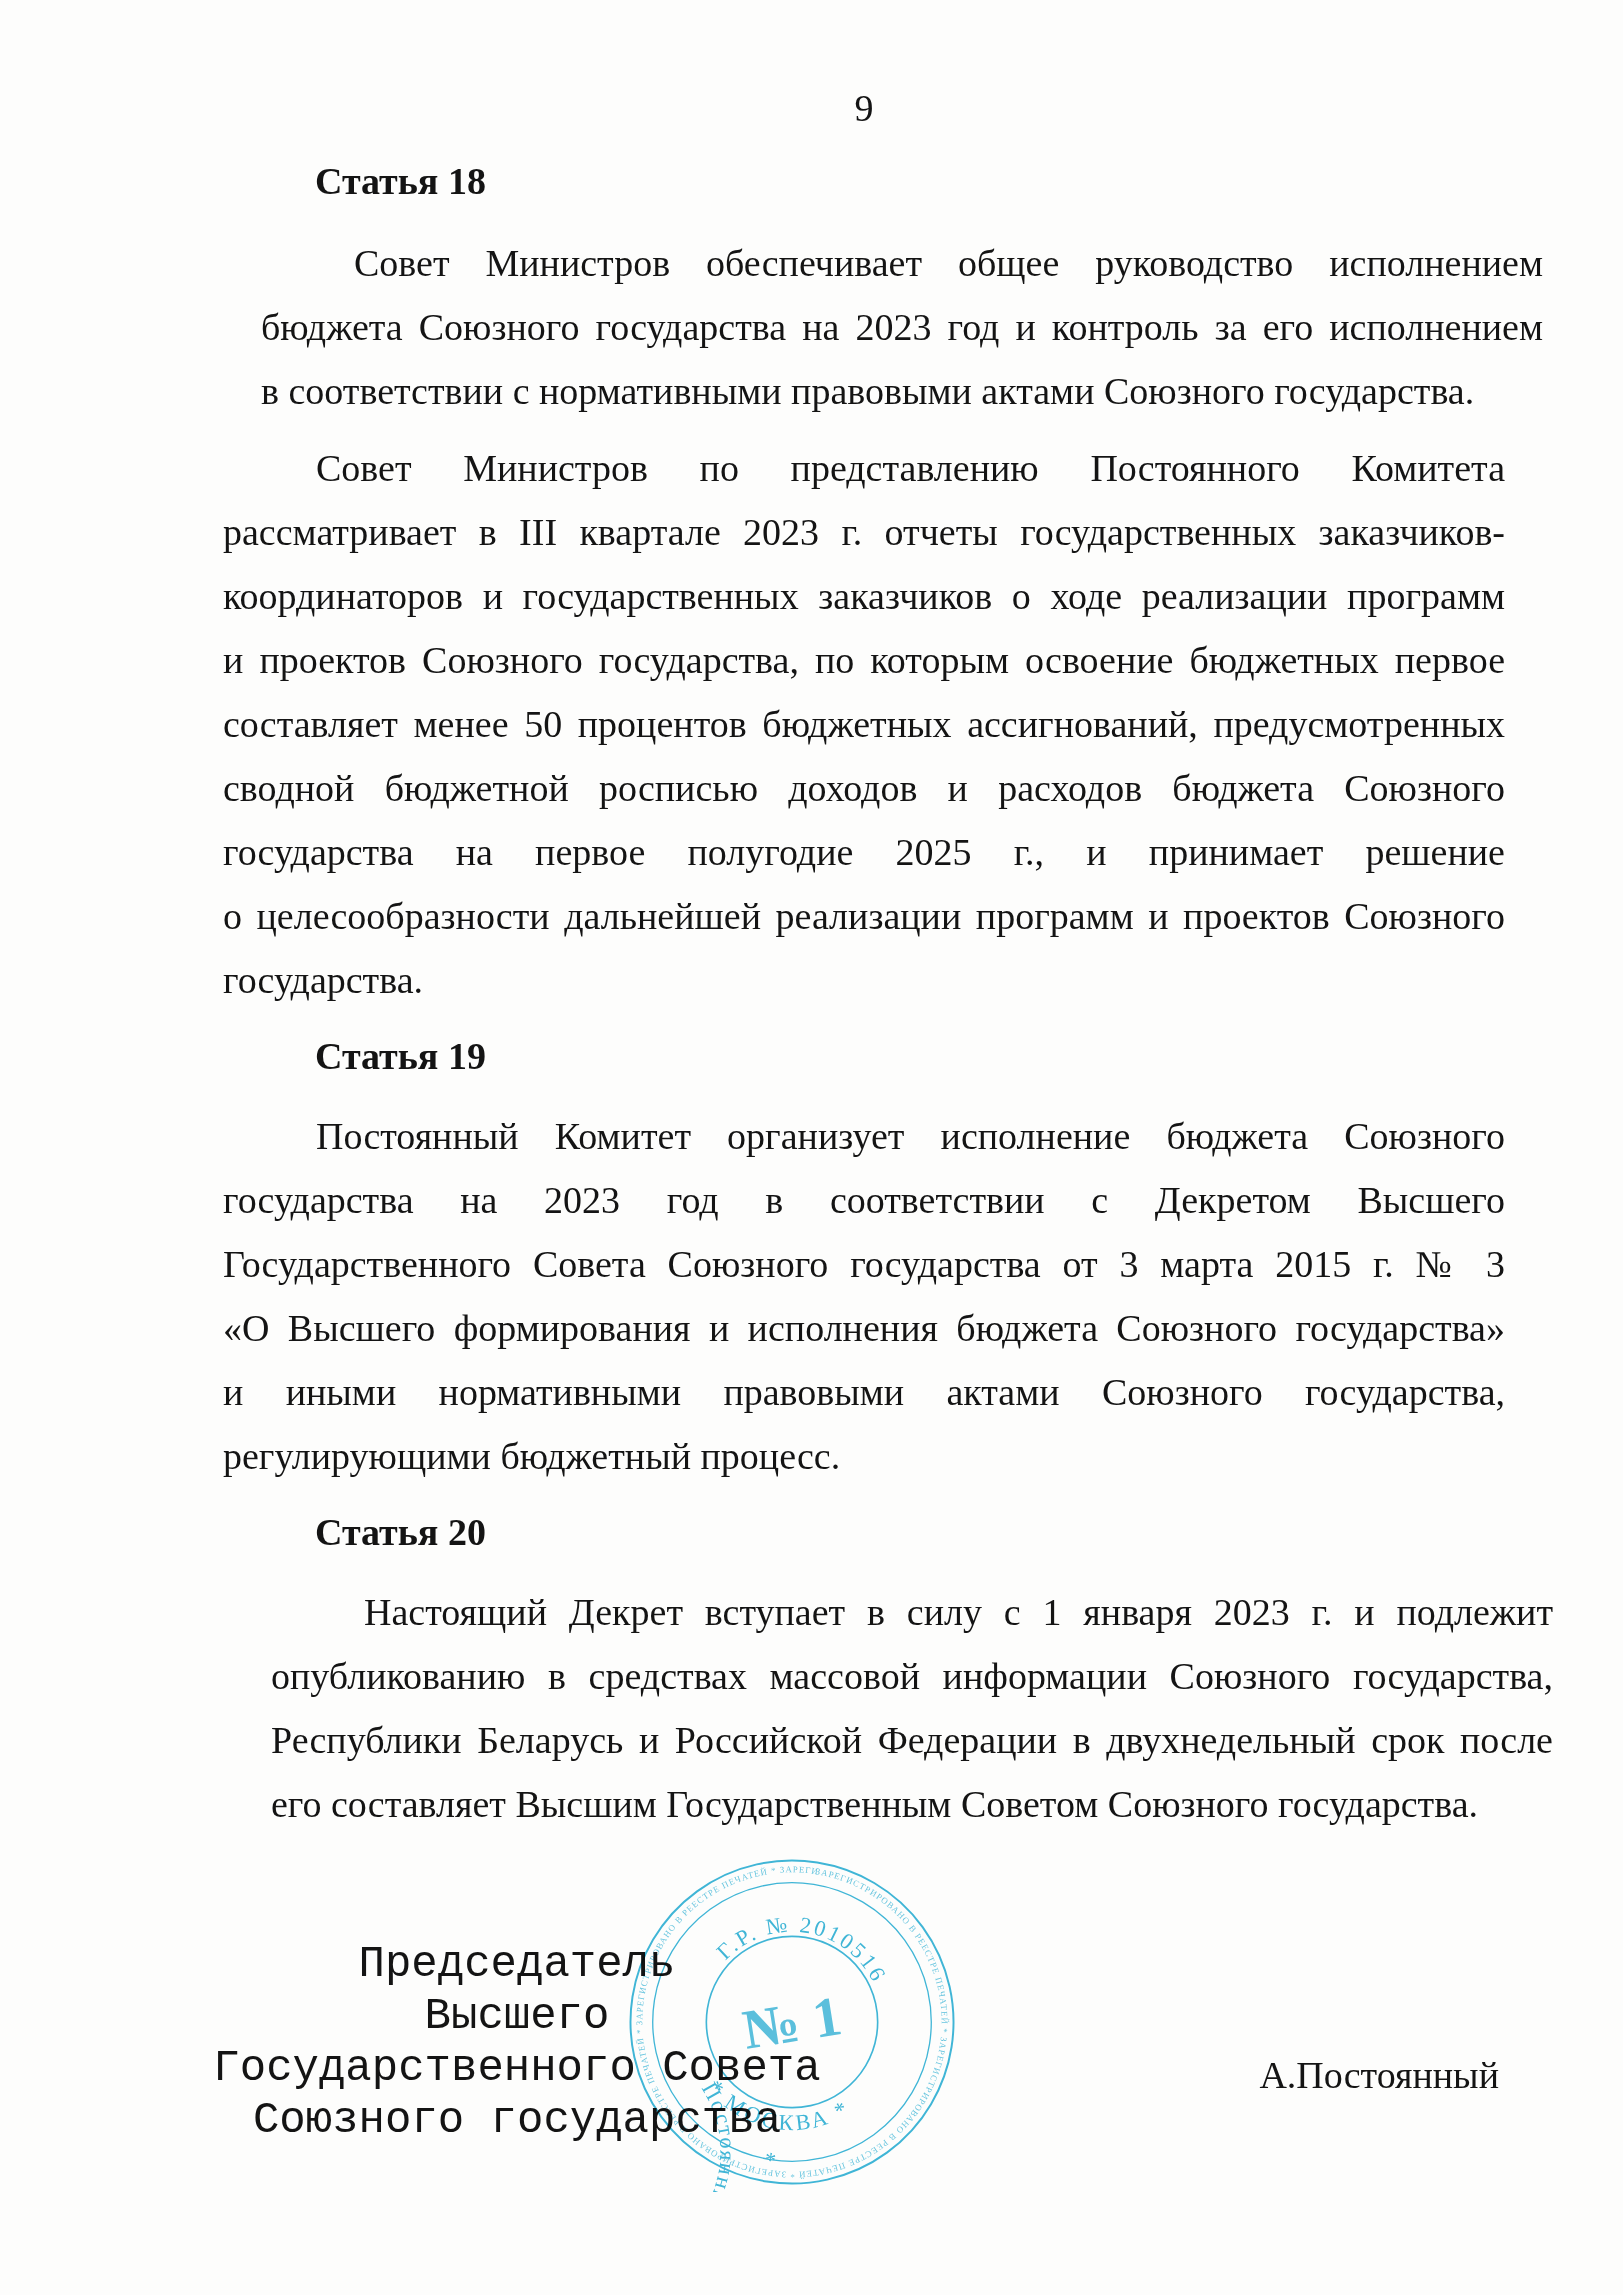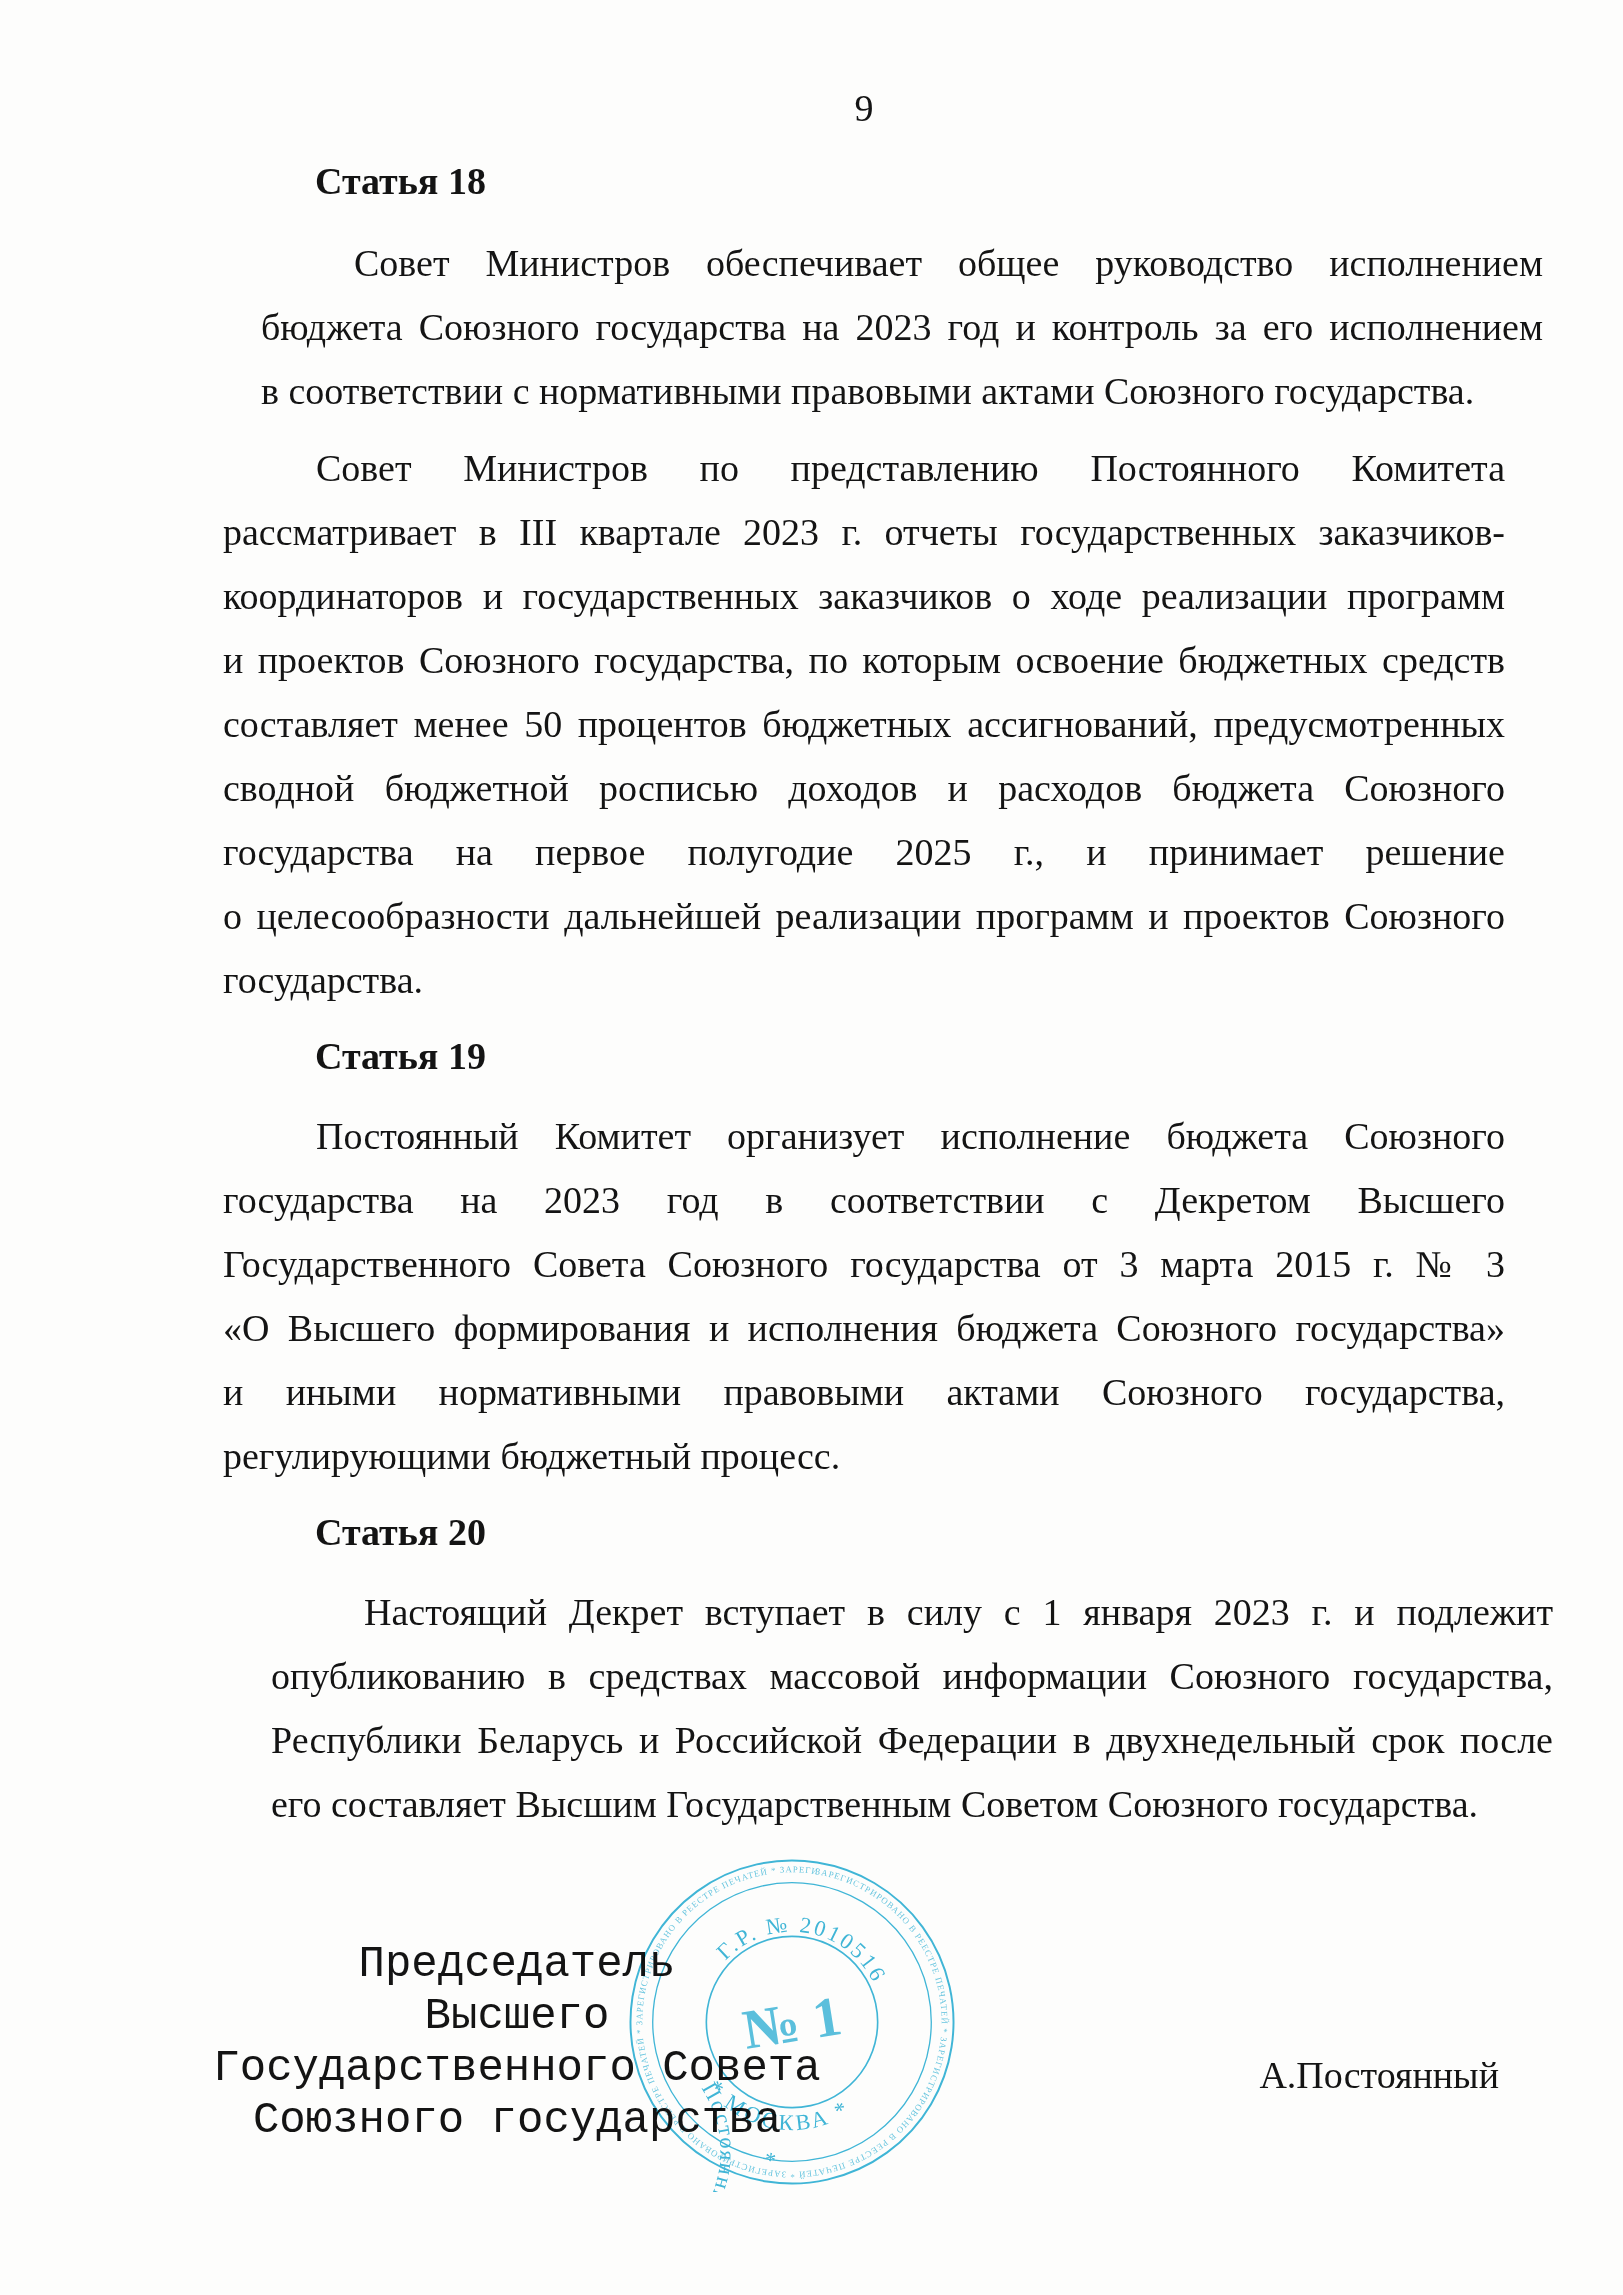--- a/index.html
+++ b/index.html
@@ -65,21 +65,21 @@
       <div class="heading" style="top: 149px; text-align: center;">Статья 18</div>
       <div class="paragraph" style="top: 231px; margin-left: 38px;">
         <div class="tline indent">Совет Министров обеспечивает общее руководство исполнением</div>
         <div class="tline">бюджета Союзного государства на 2023 год и контроль за его исполнением</div>
         <div class="tline last">в соответствии с нормативными правовыми актами Союзного государства.</div>
       </div>
       <div class="paragraph" style="top: 436px;">
         <div class="tline indent">Совет Министров по представлению Постоянного Комитета</div>
         <div class="tline">рассматривает в III квартале 2023 г. отчеты государственных заказчиков-</div>
         <div class="tline">координаторов и государственных заказчиков о ходе реализации программ</div>
-        <div class="tline">и проектов Союзного государства, по которым освоение бюджетных средств</div>
+        <div class="tline">и проектов Союзного государства, по которым освоение бюджетных первое</div>
         <div class="tline">составляет менее 50 процентов бюджетных ассигнований, предусмотренных</div>
         <div class="tline">сводной бюджетной росписью доходов и расходов бюджета Союзного</div>
         <div class="tline">государства на первое полугодие 2025 г., и принимает решение</div>
         <div class="tline">о целесообразности дальнейшей реализации программ и проектов Союзного</div>
         <div class="tline last">государства.</div>
       </div>
       <div class="heading" style="top: 1024px;">Статья 19</div>
       <div class="paragraph" style="top: 1104px;">
         <div class="tline indent">Постоянный Комитет организует исполнение бюджета Союзного</div>
         <div class="tline">государства на 2023 год в соответствии с Декретом Высшего</div>

